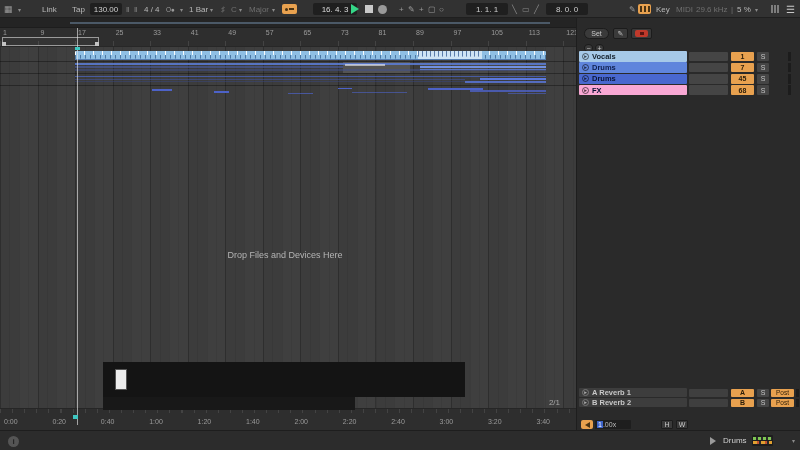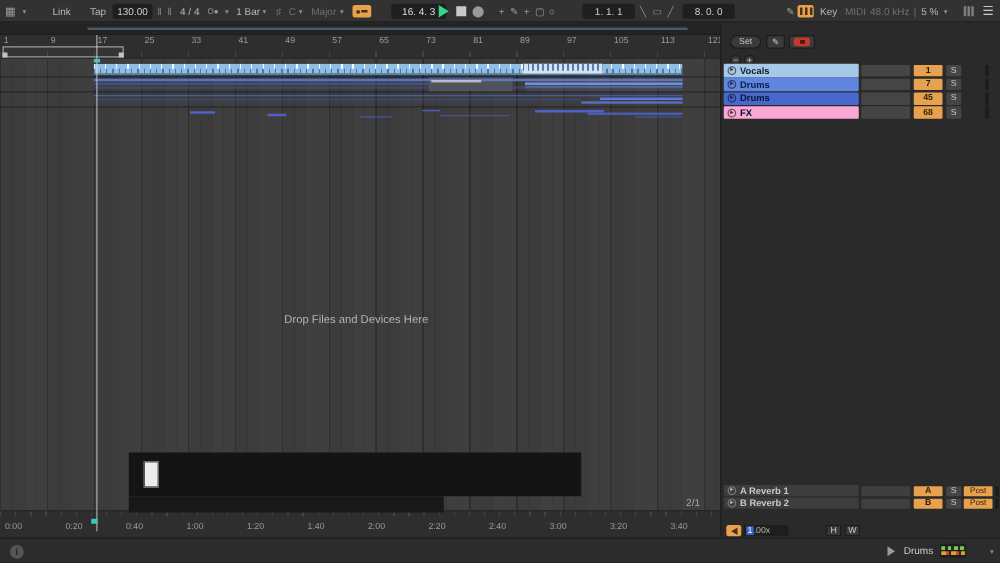--- a/index.html
+++ b/index.html
@@ -154,21 +154,21 @@
     <span class="ti" style="left:534px;color:#8a8a8a;">╱</span>
     <span class="tbox" style="left:546px;width:42px;">8. 0. 0</span>
     <span class="ti" style="left:629px;color:#9a9a9a;">✎</span>
     <span class="orangebtn" style="left:638px;width:13px;">
         <i class="kbstripe"></i>
         <i class="kbstripe"></i>
         <i class="kbstripe"></i>
       </span>
     <span class="ti" style="left:656px;">Key</span>
     <span class="ti dim" style="left:676px;">MIDI</span>
-    <span class="ti dim" style="left:696px;">48.0 kHz</span>
+    <span class="ti dim" style="left:696px;">29.6 kHz</span>
     <span class="ti dim" style="left:731px;">|</span>
     <span class="ti" style="left:737px;">5 %</span>
     <span class="ti chev" style="left:755px;">▾</span>
     <span class="ti cpubars" style="left:771px;">
         <i></i>
         <i></i>
         <i></i>
       </span>
     <span class="ti" style="left:786px;color:#c8c8c8;font-size:10px;">☰</span>
   </header>

